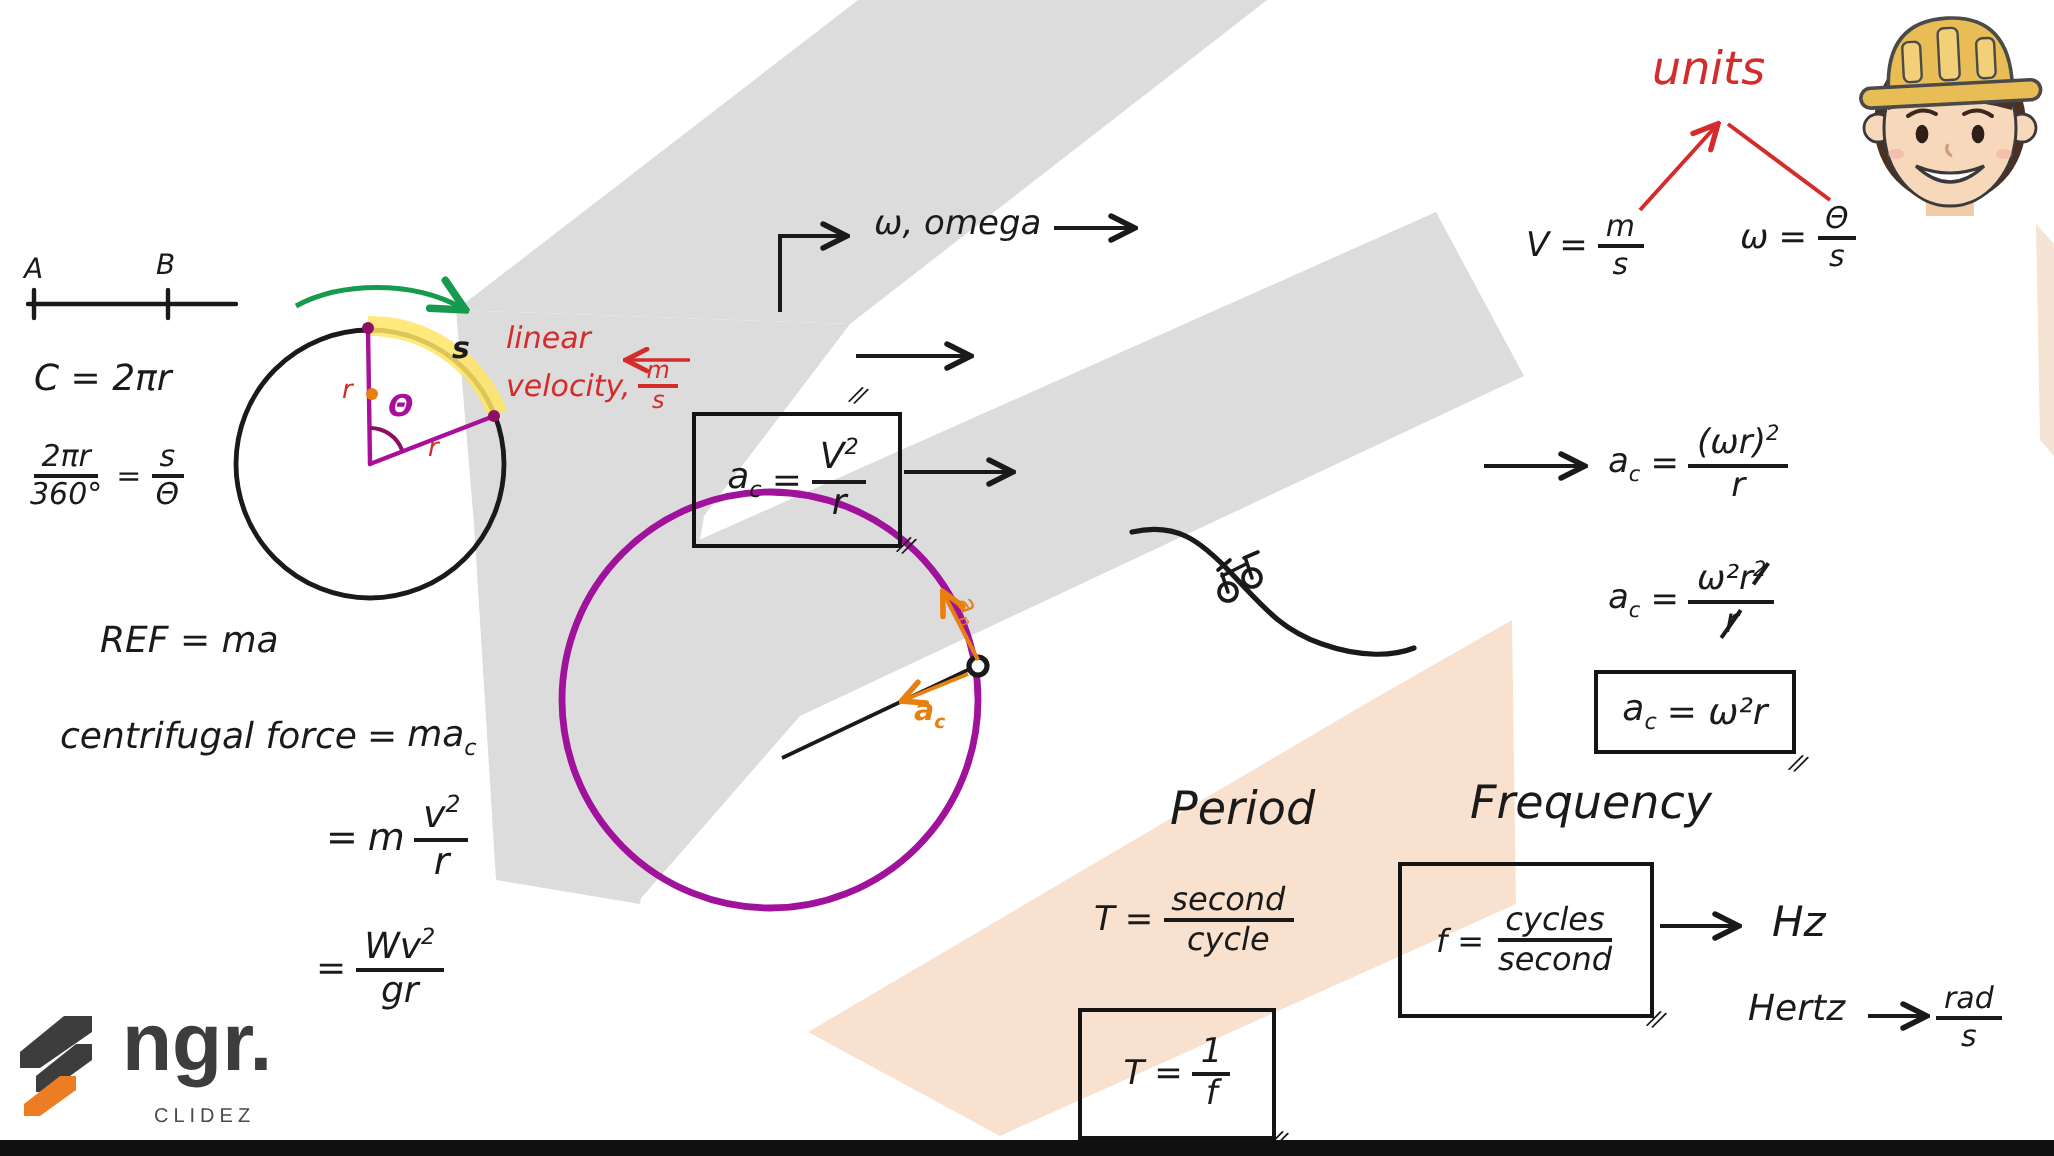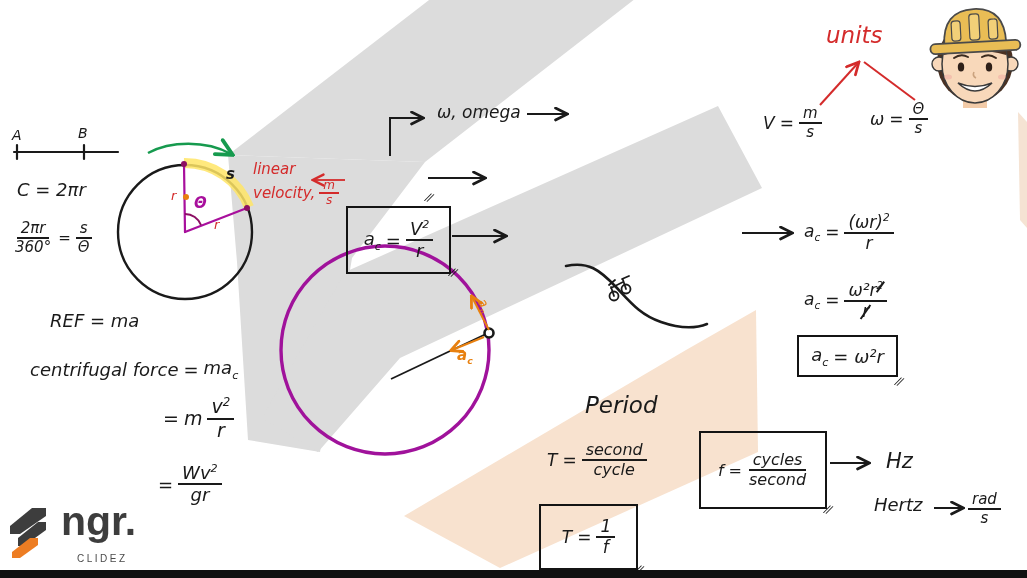--- a/index.html
+++ b/index.html
@@ -259,20 +259,21 @@
   <div class="fbox hw" style="left:539px;top:504px;width:95px;height:62px;font-size:17px;">
     <span>T</span>
     <span>=</span>
     <span class="frac">
       <span class="num">1</span>
       <span class="den">f</span>
     </span>
   </div>
   <div class="abs ditto" style="left:636px;top:563px;">//</div>
 
+  <div class="abs hw" style="left:735px;top:389px;font-size:23px;">Frequency</div>
   <div class="fbox hw" style="left:699px;top:431px;width:124px;height:74px;font-size:16px;">
     <span>f</span>
     <span>=</span>
     <span class="frac">
       <span class="num">cycles</span>
       <span class="den">second</span>
     </span>
   </div>
   <div class="abs ditto" style="left:825px;top:503px;">//</div>
 

